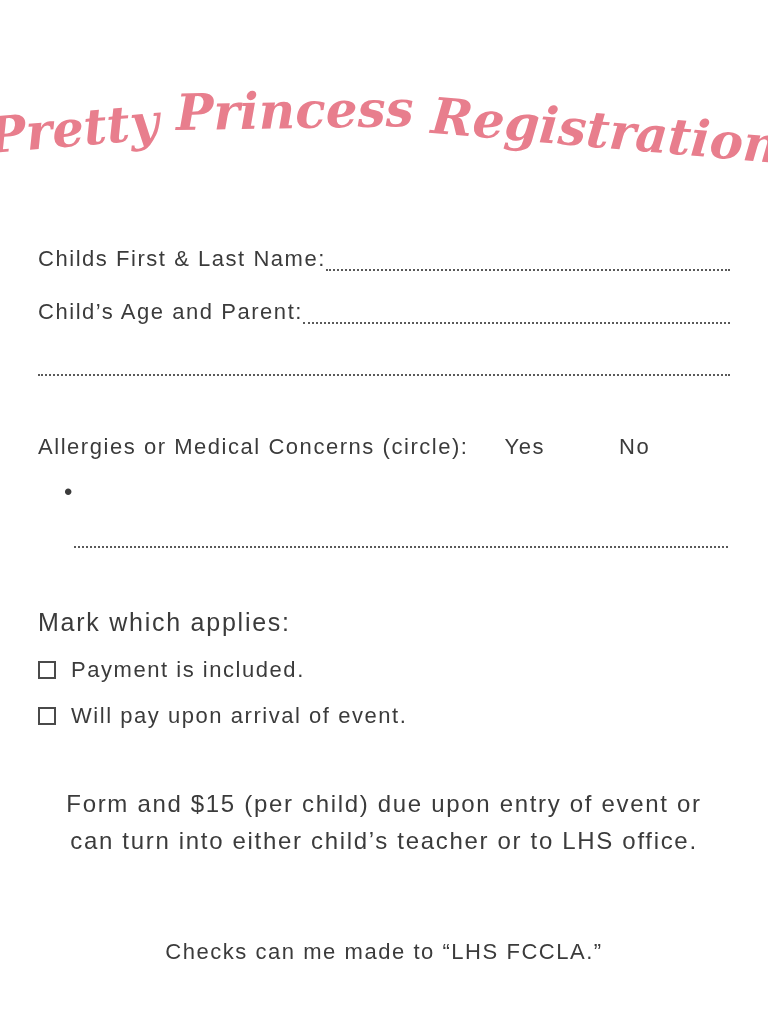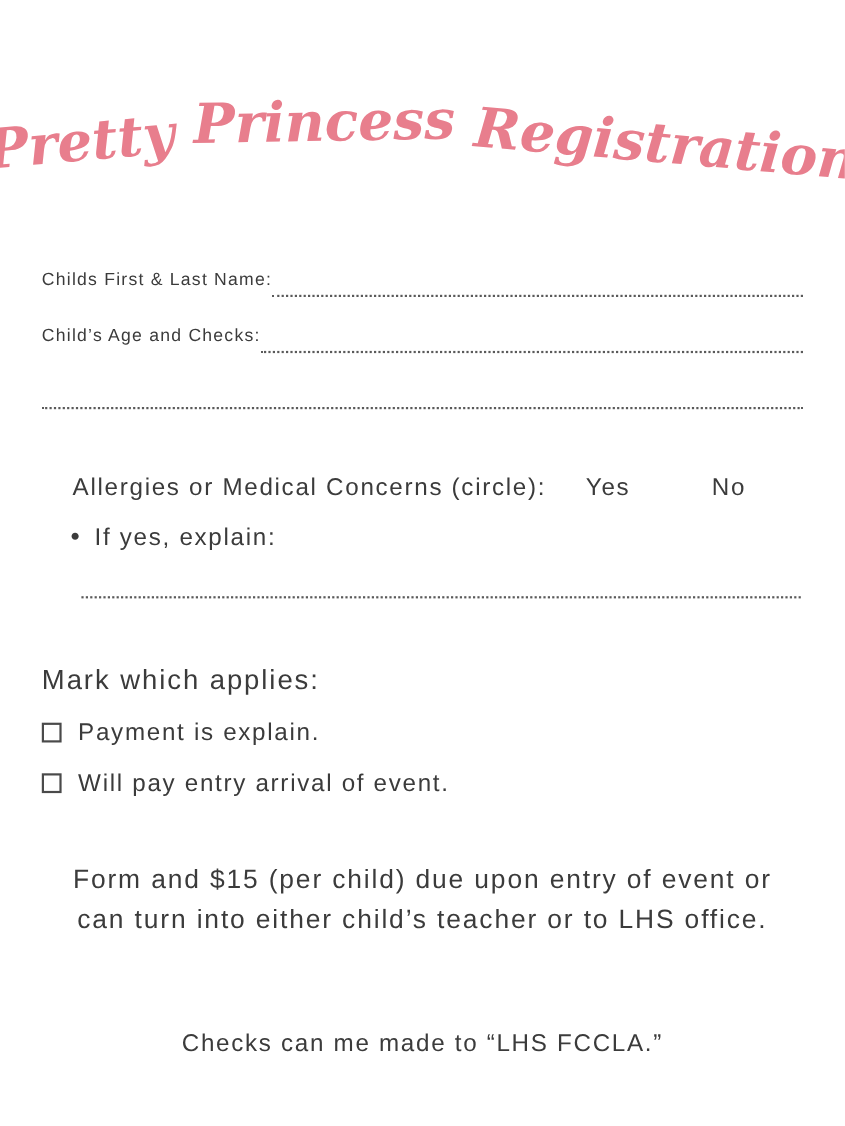--- a/index.html
+++ b/index.html
@@ -34,41 +34,40 @@
     white-space: nowrap;
   }
   .title .w1 { transform: rotate(-5deg) translateY(10px); }
   .title .w2 { transform: rotate(-1deg) translateY(-8px); }
   .title .w3 { transform: rotate(5deg) translateY(12px); }
 
   
   .fields { margin-top: 68px; }
   .field-row {
     display: flex;
-    align-items: flex-start;
+    align-items: center;
     margin-bottom: 27px;
-    font-size: 16px;
+    font-size: 22px;
     letter-spacing: 0.07em;
   }
   .field-label { white-space: nowrap; }
   .write-line {
     flex: 1;
     border-bottom: 2px dotted #5a5a5a;
     height: 24px;
     min-width: 40px;
   }
 
   
   .allergies { margin-top: 58px; }
   .allergies-row {
     display: flex;
     align-items: baseline;
     font-size: 22px;
     letter-spacing: 0.07em;
-    margin-left: 28px;
   }
   .circle-choice { margin-left: 36px; }
   .circle-choice.no { margin-left: 74px; }
   .explain-row {
     margin-top: 18px;
     padding-left: 26px;
     font-size: 22px;
     letter-spacing: 0.07em;
     display: flex;
     align-items: baseline;
@@ -131,49 +130,48 @@
     <span class="w2">Princess</span>
     <span class="w3">Registration</span>
   </div>
 
   <div class="fields">
     <div class="field-row">
       <span class="field-label">Childs First &amp; Last Name:</span>
       <span class="write-line"></span>
     </div>
     <div class="field-row">
-      <span class="field-label">Child’s Age and Checks:</span>
+      <span class="field-label">Child’s Age and Parent:</span>
       <span class="write-line"></span>
     </div>
     <div class="field-row">
       <span class="write-line"></span>
     </div>
   </div>
 
   <div class="allergies">
     <div class="allergies-row">
       <span>Allergies or Medical Concerns (circle):</span>
       <span class="circle-choice yes">Yes</span>
       <span class="circle-choice no">No</span>
     </div>
     <div class="explain-row">
       <span class="bullet">•</span>
-      <span>If yes, explain:</span>
     </div>
     <div class="explain-line"></div>
   </div>
 
   <div class="payment">
     <div class="payment-heading">Mark which applies:</div>
     <div class="option-row">
       <span class="checkbox"></span>
-      <span>Payment is explain.</span>
+      <span>Payment is included.</span>
     </div>
     <div class="option-row">
       <span class="checkbox"></span>
-      <span>Will pay entry arrival of event.</span>
+      <span>Will pay upon arrival of event.</span>
     </div>
   </div>
 
   <div class="note-fee">Form and $15 (per child) due upon entry of event or can turn into either child’s teacher or to LHS office.</div>
   <div class="note-checks">Checks can me made to “LHS FCCLA.”</div>
 
 </div>
 
 </body></html>

